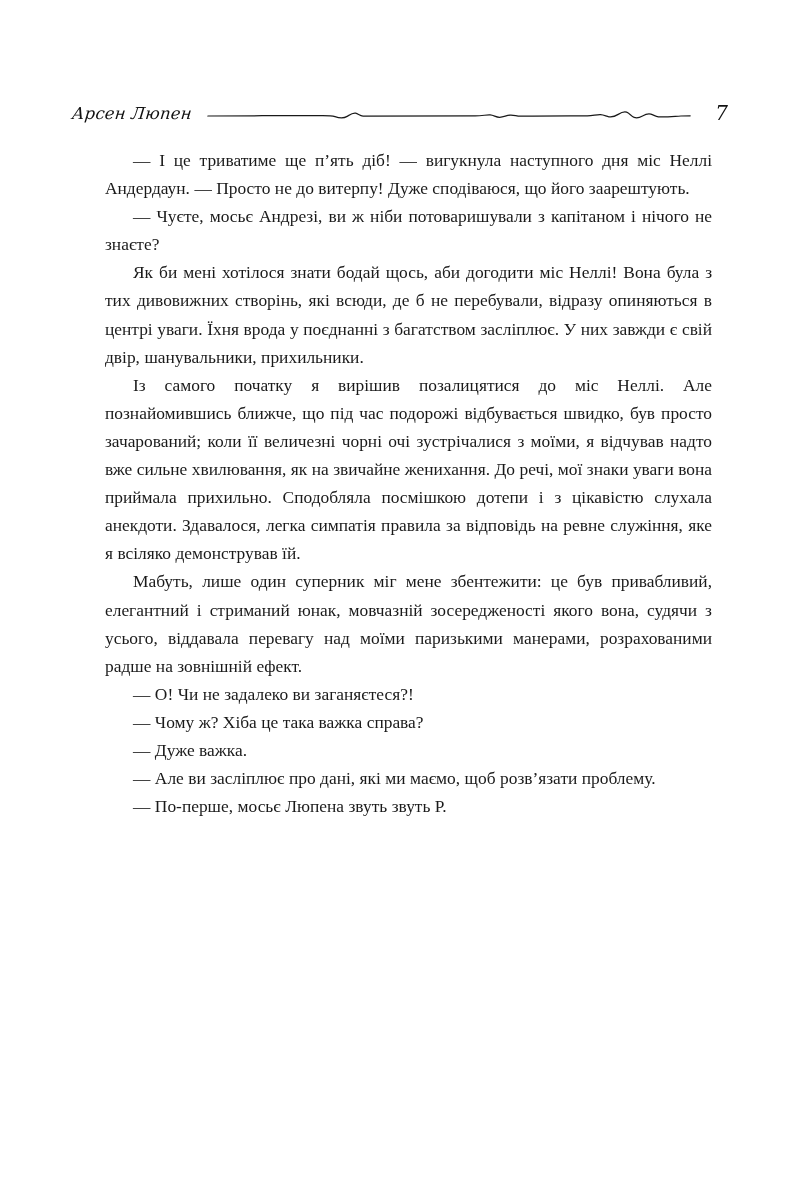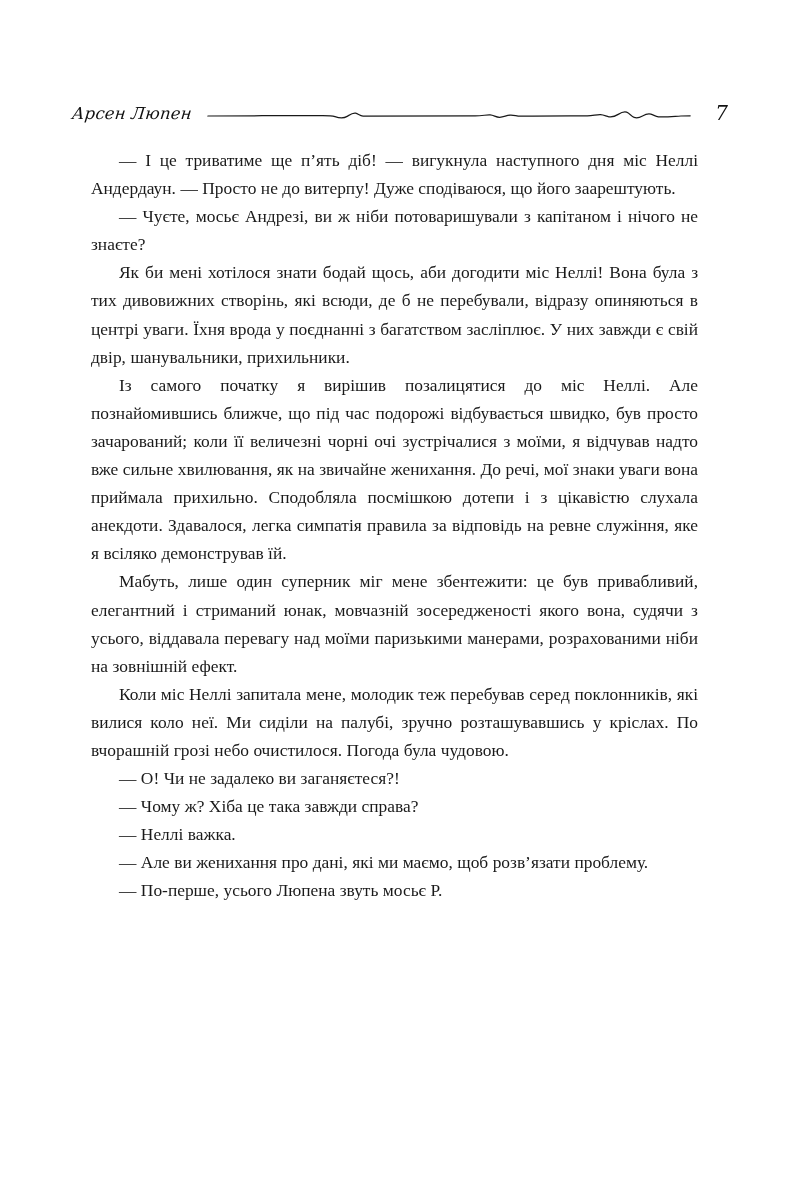--- a/index.html
+++ b/index.html
@@ -64,21 +64,21 @@
     font-size: 20px;
     color: #111111;
     line-height: 1;
     min-width: 22px;
     text-align: right;
   }
 
   
   .textblock {
     position: absolute;
-    left: 91px;
+    left: 105px;
     top: 146px;
     width: 607px;
   }
 
   p.para {
     margin: 0;
     font-size: 17.4px;
     line-height: 28.1px;
     text-align: justify;
     text-justify: inter-word;
@@ -121,22 +121,21 @@
     </div>
 
     <div class="head-folio">7</div>
   </div>
 
   <div class="textblock">
     <p class="para dialogue">— І це триватиме ще п’ять діб! — вигукнула наступного дня міс Неллі Андердаун. — Просто не до витерпу! Дуже сподіваюся, що його заарештують.</p>
     <p class="para dialogue">— Чуєте, мосьє Андрезі, ви ж ніби потоваришували з капітаном і нічого не знаєте?</p>
     <p class="para">Як би мені хотілося знати бодай щось, аби догодити міс Неллі! Вона була з тих дивовижних створінь, які всюди, де б не перебували, відразу опиняються в центрі уваги. Їхня врода у поєднанні з багатством засліплює. У них завжди є свій двір, шанувальники, прихильники.</p>
     <p class="para">Із самого початку я вирішив позалицятися до міс Неллі. Але познайомившись ближче, що під час подорожі відбувається швидко, був просто зачарований; коли її величезні чорні очі зустрічалися з моїми, я відчував надто вже сильне хвилювання, як на звичайне женихання. До речі, мої знаки уваги вона приймала прихильно. Сподобляла посмішкою дотепи і з цікавістю слухала анекдоти. Здавалося, легка симпатія правила за відповідь на ревне служіння, яке я всіляко демонстрував їй.</p>
-    <p class="para">Мабуть, лише один суперник міг мене збентежити: це був привабливий, елегантний і стриманий юнак, мовчазній зосередженості якого вона, судячи з усього, віддавала перевагу над моїми паризькими манерами, розрахованими ніби на зовнішній ефект.</p>
-    <p class="para">Коли міс Неллі запитала мене, молодик теж перебував серед поклонників, які вилися коло неї. Ми сиділи на палубі, зручно розташувавшись у кріслах. По вчорашній грозі небо очистилося. Погода була чудовою.</p>
+    <p class="para">Мабуть, лише один суперник міг мене збентежити: це був привабливий, елегантний і стриманий юнак, мовчазній зосередженості якого вона, судячи з усього, віддавала перевагу над моїми паризькими манерами, розрахованими радше на зовнішній ефект.</p>
     <p class="para short">— О! Чи не задалеко ви заганяєтеся?!</p>
-    <p class="para short">— Чому ж? Хіба це така завжди справа?</p>
-    <p class="para short">— Неллі важка.</p>
-    <p class="para short">— Але ви женихання про дані, які ми маємо, щоб розв’язати проблему.</p>
-    <p class="para short">— По-перше, усього Люпена звуть мосьє Р.</p>
+    <p class="para short">— Чому ж? Хіба це така важка справа?</p>
+    <p class="para short">— Дуже важка.</p>
+    <p class="para short">— Але ви засліплює про дані, які ми маємо, щоб розв’язати проблему.</p>
+    <p class="para short">— По-перше, мосьє Люпена звуть звуть Р.</p>
   </div>
 
 </div>
 
 </body></html>

